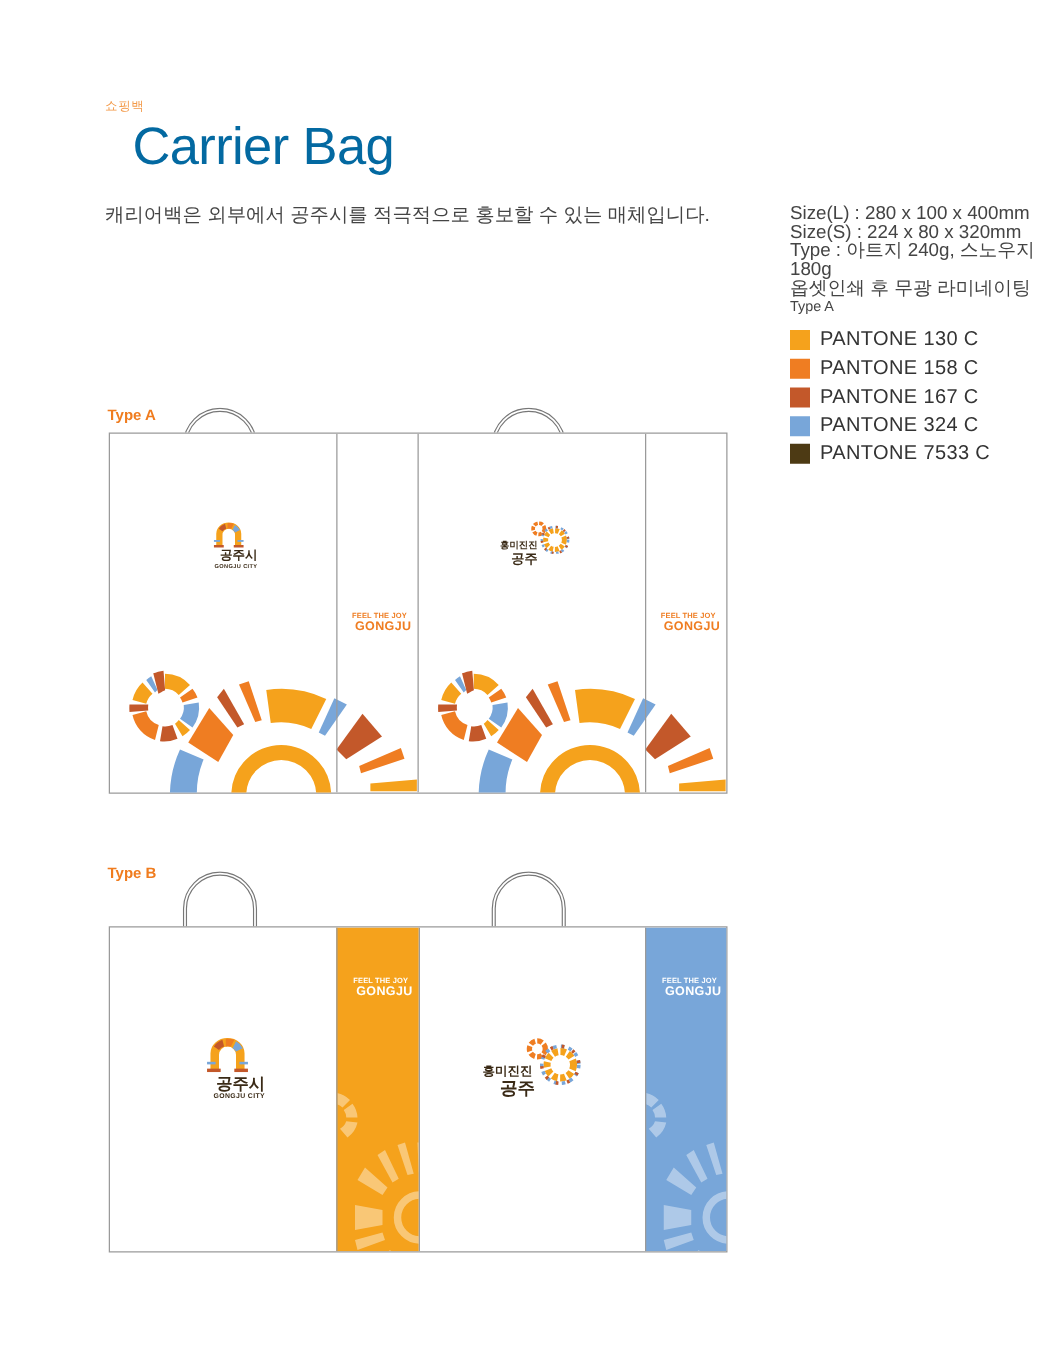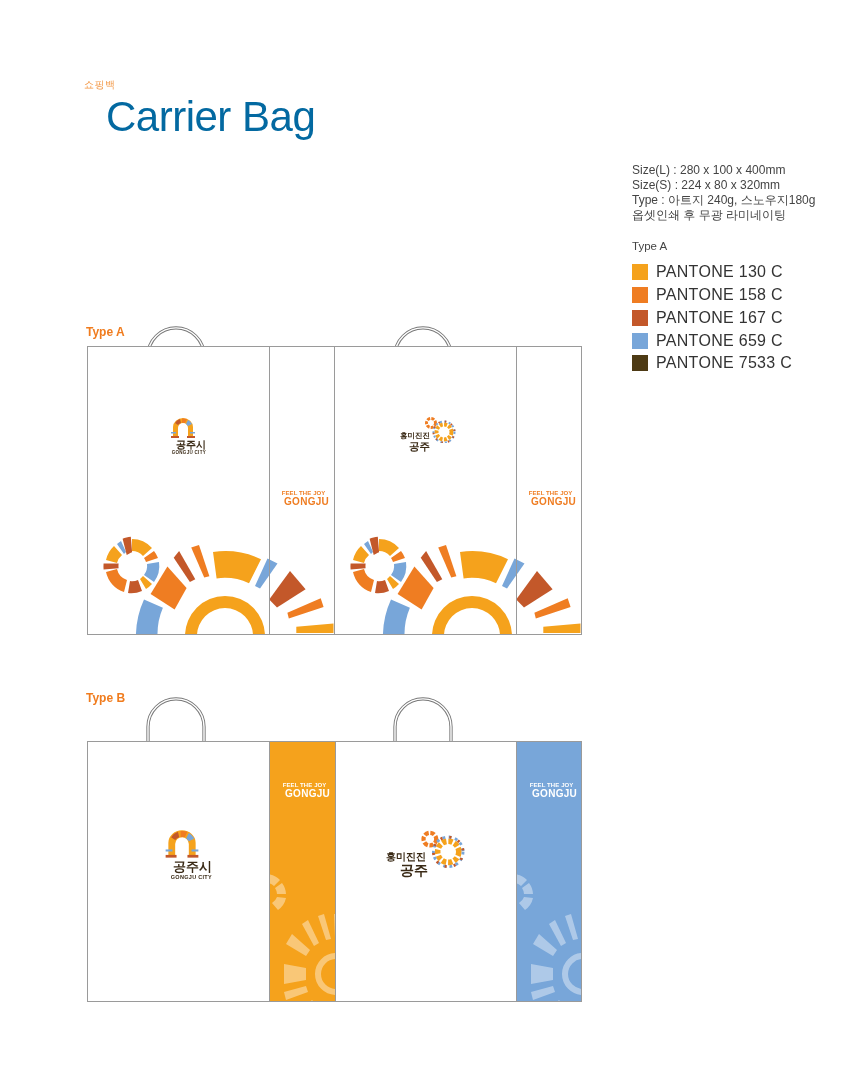--- a/index.html
+++ b/index.html
@@ -3,21 +3,21 @@
 <meta charset="utf-8">
 <style>
   * { margin:0; padding:0; box-sizing:border-box; }
   html, body { width:850px; height:1079px; background:#ffffff; overflow:hidden; }
   body { position:relative; font-family:"Liberation Sans", "DejaVu Sans", sans-serif; color:#333; }
 
   .eyebrow { position:absolute; left:84px; top:78px; font-size:10px; color:#f39a4a; letter-spacing:0.5px; }
   .title { position:absolute; left:82px; top:92px; font-size:42px; color:#0369a1; font-weight:400; letter-spacing:-0.5px; line-height:50px;margin-left:24px; }
   .intro { position:absolute; left:84px; top:160px; font-size:15.5px; color:#444; line-height:26px; }
 
-  .specs { position:absolute; left:632px; top:163px; font-size:12px; color:#444; line-height:15px; }
+  .specs { position:absolute; left:632px; top:163px; font-size:15px; color:#444; line-height:15px; }
   .legend-title { position:absolute; left:632px; top:240px; font-size:11.5px; color:#444; }
   .legend { position:absolute; left:632px; top:261px; }
   .legend-item { display:flex; align-items:center; height:22.75px; }
   .swatch { width:16px; height:16px; margin-right:8px; }
   .legend-label { font-size:16px; color:#333; letter-spacing:0.3px; }
 
   .type-label { position:absolute; left:86px; font-size:12px; font-weight:700; color:#f07c1e; }
 
   .bag-wrap { position:absolute; left:87px; width:495px; }
   .bag-row { position:absolute; left:0; width:495px; height:100%; border:1.5px solid #9a9a9a; background:#fff; overflow:hidden; }
@@ -32,20 +32,21 @@
   .logo-block { position:absolute; text-align:right; }
   .logo-ko { font-weight:700; color:#3a2a16; }
   .logo-en { font-size:4.5px; font-weight:700; color:#3a2a16; letter-spacing:0.3px; }
 </style>
 </head>
 <body>
 
 <div class="eyebrow">쇼핑백</div>
 <div class="title">Carrier Bag</div>
 <div class="intro">
+  <div>캐리어백은 외부에서 공주시를 적극적으로 홍보할 수 있는 매체입니다.</div>
 </div>
 
 <div class="specs">
   <div>Size(L) : 280 x 100 x 400mm</div>
   <div>Size(S) : 224 x 80 x 320mm</div>
   <div>Type : 아트지 240g, 스노우지180g</div>
   <div>옵셋인쇄 후 무광 라미네이팅</div>
 </div>
 
 <div class="legend-title">Type A</div>
@@ -57,21 +58,21 @@
   <div class="legend-item">
     <span class="swatch" style="background:#ef7d22"></span>
     <span class="legend-label">PANTONE 158 C</span>
   </div>
   <div class="legend-item">
     <span class="swatch" style="background:#c3582a"></span>
     <span class="legend-label">PANTONE 167 C</span>
   </div>
   <div class="legend-item">
     <span class="swatch" style="background:#78a6d9"></span>
-    <span class="legend-label">PANTONE 659 C</span>
+    <span class="legend-label">PANTONE 324 C</span>
   </div>
   <div class="legend-item">
     <span class="swatch" style="background:#4d3a14"></span>
     <span class="legend-label">PANTONE 7533 C</span>
   </div>
 </div>
 
 <div class="type-label" style="top:325px">Type A</div>
 
 <svg class="handle" style="position:absolute;left:143px;top:326px;" viewBox="0 0 70 60" width="70" height="60">

